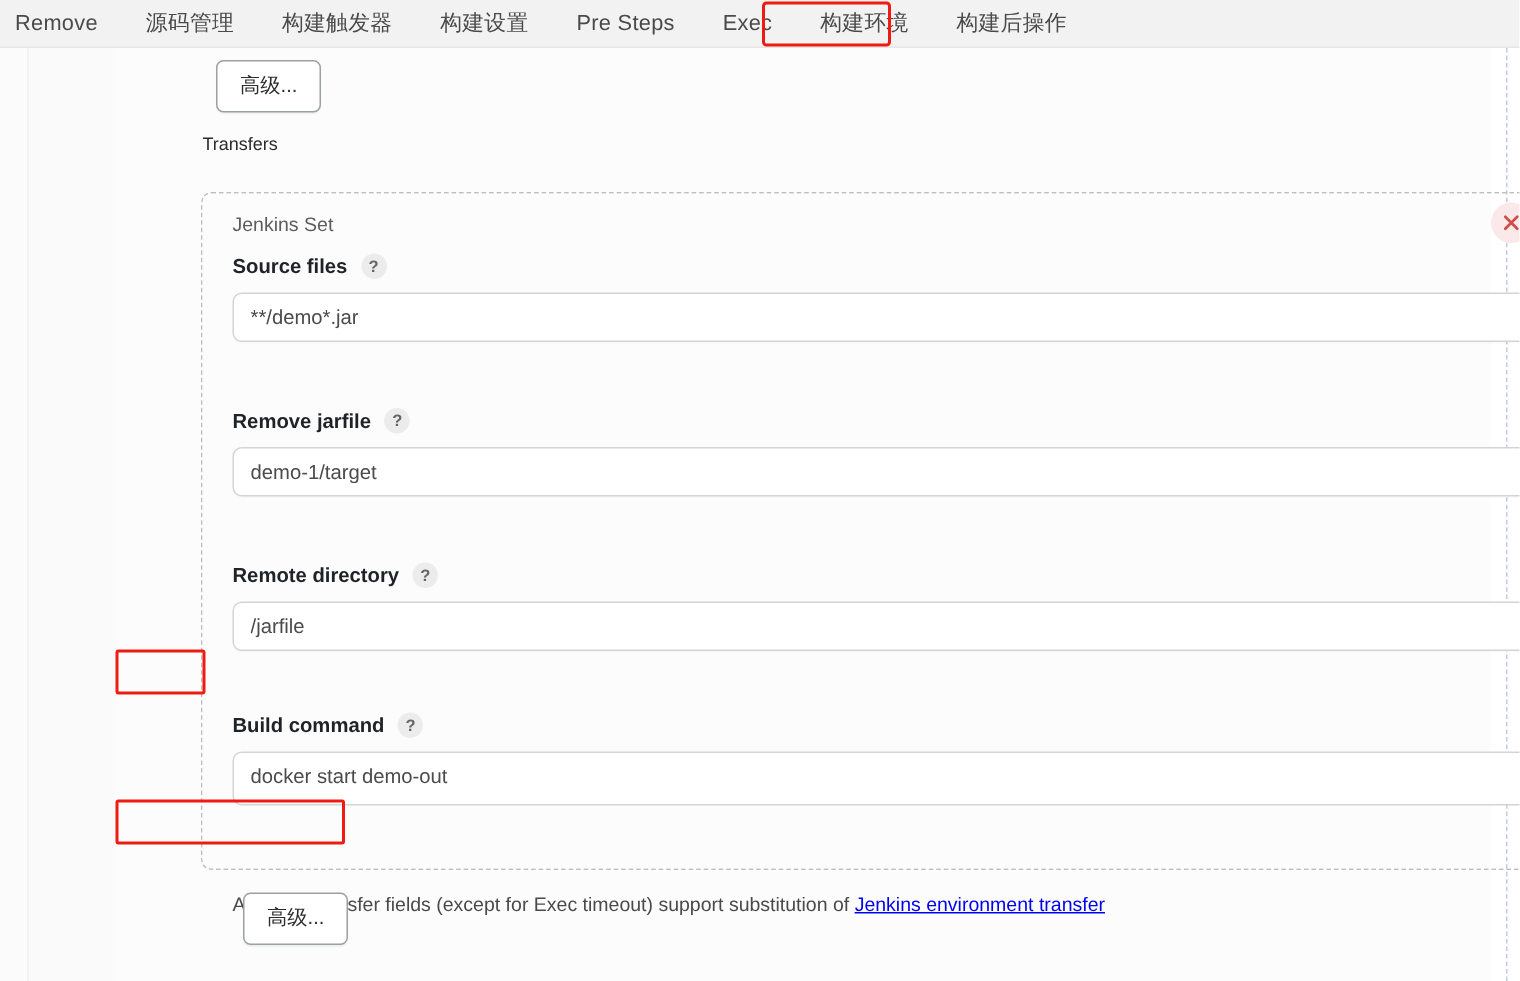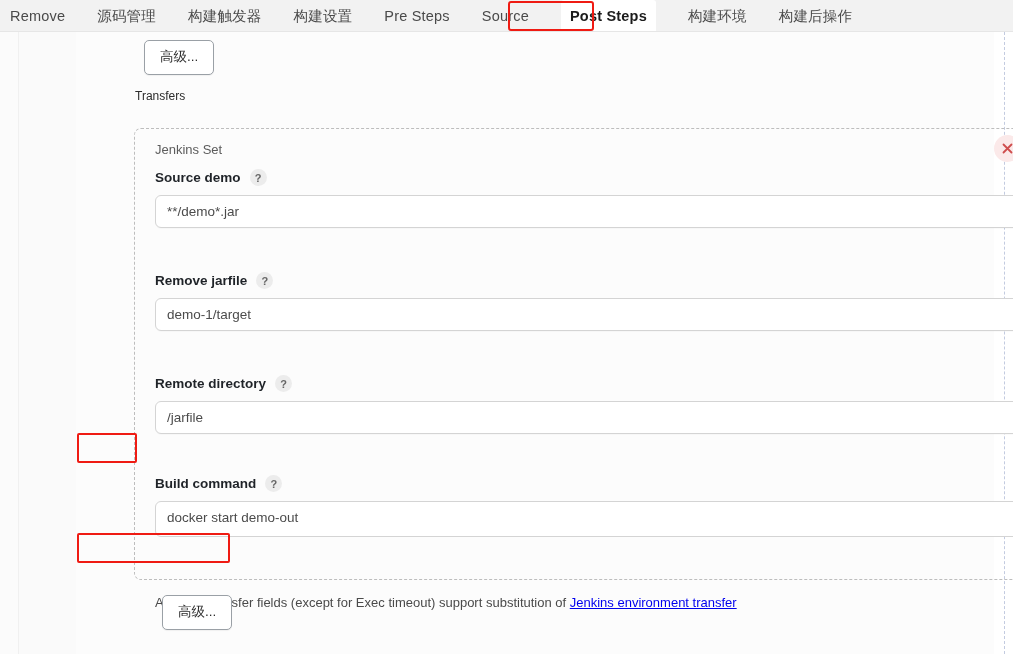--- a/index.html
+++ b/index.html
@@ -255,22 +255,21 @@
 </style>
 </head>
 <body>
 
 <div class="tabbar">
   <div class="tab tab-general">Remove</div>
   <div class="tab tab-gap">源码管理</div>
   <div class="tab tab-gap">构建触发器</div>
   <div class="tab tab-gap">构建设置</div>
   <div class="tab tab-gap">Pre Steps</div>
-  <div class="tab tab-gap">Source</div>
-  <div class="tab tab-gap active">Post Steps</div>
+  <div class="tab tab-gap">Exec</div>
   <div class="tab tab-gap">构建环境</div>
   <div class="tab tab-gap">构建后操作</div>
 </div>
 <div class="tab-highlight"></div>
 
 <div class="page">
 
   <div class="vrule l1"></div>
   <div class="vrule l2"></div>
   <div class="vrule r1"></div>
@@ -288,21 +287,21 @@
         <button class="delete-btn">
           <svg width="11" height="11" viewBox="0 0 11 11" aria-hidden="true">
             <path d="M1.5 1.5 L9.5 9.5 M9.5 1.5 L1.5 9.5" stroke="#cf4d4d" stroke-width="1.8" stroke-linecap="round" fill="none"></path>
           </svg>
         </button>
 
         <div class="ts-title">Jenkins Set</div>
 
         <div class="field f-source">
           <div class="field-label">
-            <span>Source demo</span>
+            <span>Source files</span>
             <span class="help-icon">?</span>
           </div>
           <input class="text-input" value="**/demo*.jar" style="">
         </div>
 
         <div class="field f-prefix">
           <div class="field-label">
             <span>Remove jarfile</span>
             <span class="help-icon">?</span>
           </div>

